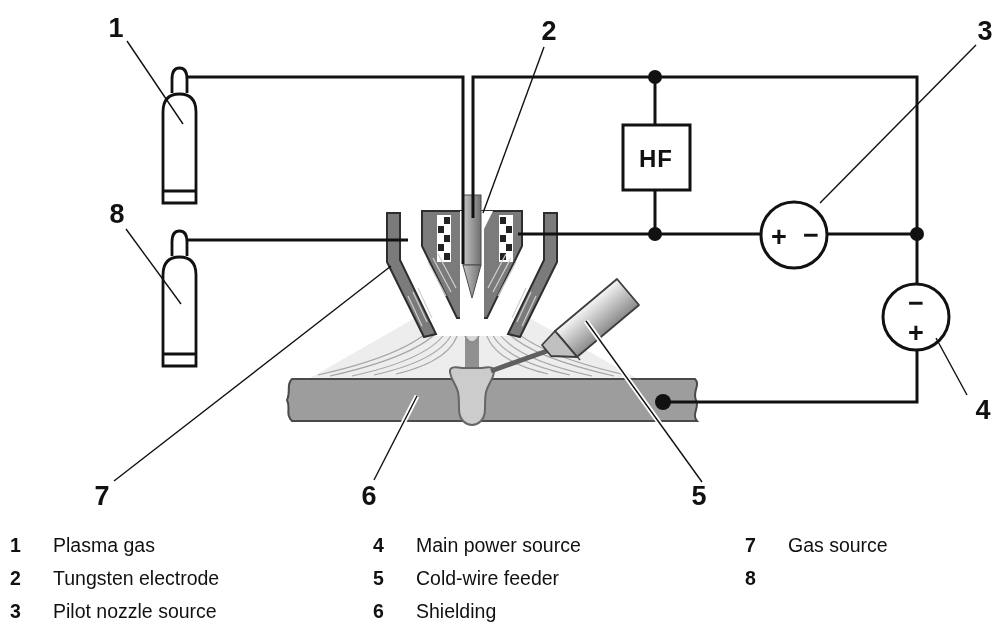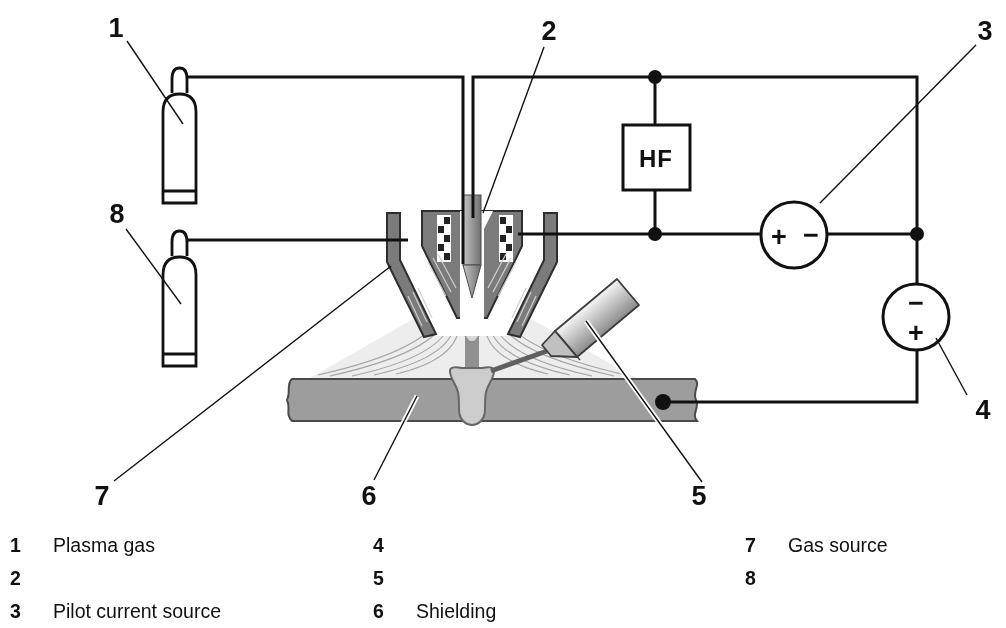--- a/index.html
+++ b/index.html
@@ -197,32 +197,35 @@
 </div>
 
 <div class="legend">
   <div class="legend-col c1">
     <div class="legend-row">
       <span class="legend-num">1</span>
       <span class="legend-label">Plasma gas</span>
     </div>
     <div class="legend-row">
       <span class="legend-num">2</span>
+      <span class="legend-label">Tungsten electrode</span>
     </div>
     <div class="legend-row">
       <span class="legend-num">3</span>
-      <span class="legend-label">Pilot current source</span>
+      <span class="legend-label">Pilot nozzle source</span>
     </div>
   </div>
   <div class="legend-col c2">
     <div class="legend-row">
       <span class="legend-num">4</span>
+      <span class="legend-label">Main power source</span>
     </div>
     <div class="legend-row">
       <span class="legend-num">5</span>
+      <span class="legend-label">Cold-wire feeder</span>
     </div>
     <div class="legend-row">
       <span class="legend-num">6</span>
       <span class="legend-label">Shielding</span>
     </div>
   </div>
   <div class="legend-col c3">
     <div class="legend-row">
       <span class="legend-num">7</span>
       <span class="legend-label">Gas source</span>

